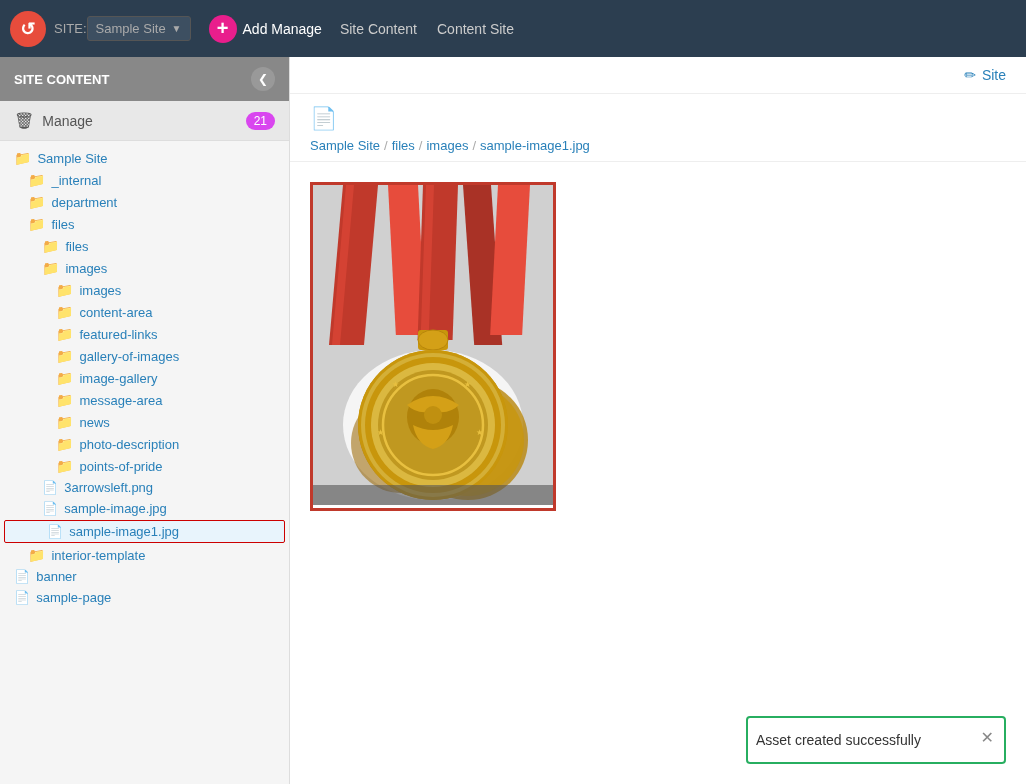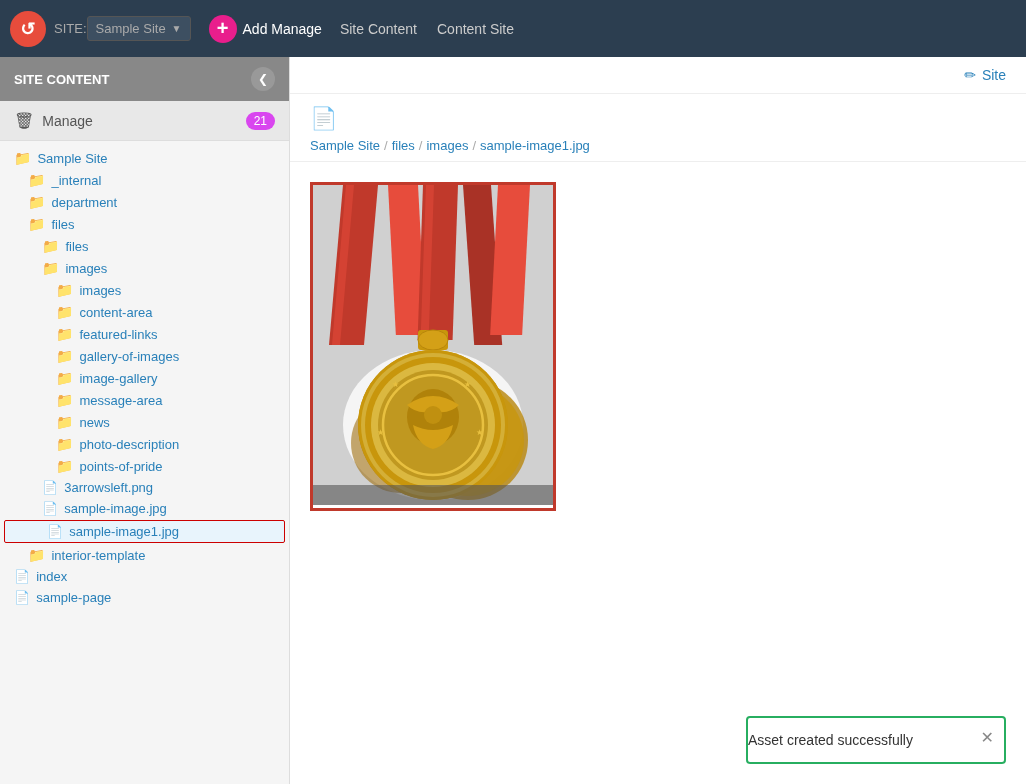--- a/index.html
+++ b/index.html
@@ -190,21 +190,21 @@
     }
 
     
     .toast {
       position: absolute;
       bottom: 20px;
       right: 20px;
       background: white;
       border: 2px solid #27ae60;
       border-radius: 4px;
-      padding: 14px 36px 14px 0;
+      padding: 14px 36px 14px 8px;
       font-size: 14px;
       color: #333;
       display: flex;
       align-items: center;
       min-width: 260px;
     }
     .toast-close {
       position: absolute; right: 10px; top: 10px;
       background: none; border: none;
       cursor: pointer; color: #888; font-size: 16px;
@@ -322,21 +322,21 @@
         <div class="tree-item indent-2 highlighted">
           <span class="file-icon">📄</span>
           <span>sample-image1.jpg</span>
         </div>
         <div class="tree-item indent-1 ">
           <span class="folder-icon">📁</span>
           <span>interior-template</span>
         </div>
         <div class="tree-item  ">
           <span class="file-icon">📄</span>
-          <span>index</span>
+          <span>banner</span>
         </div>
         <div class="tree-item  ">
           <span class="file-icon">📄</span>
           <span>sample-page</span>
         </div>
       </div>
   </aside>
 
   <main class="content-area">
     <div class="content-header">

